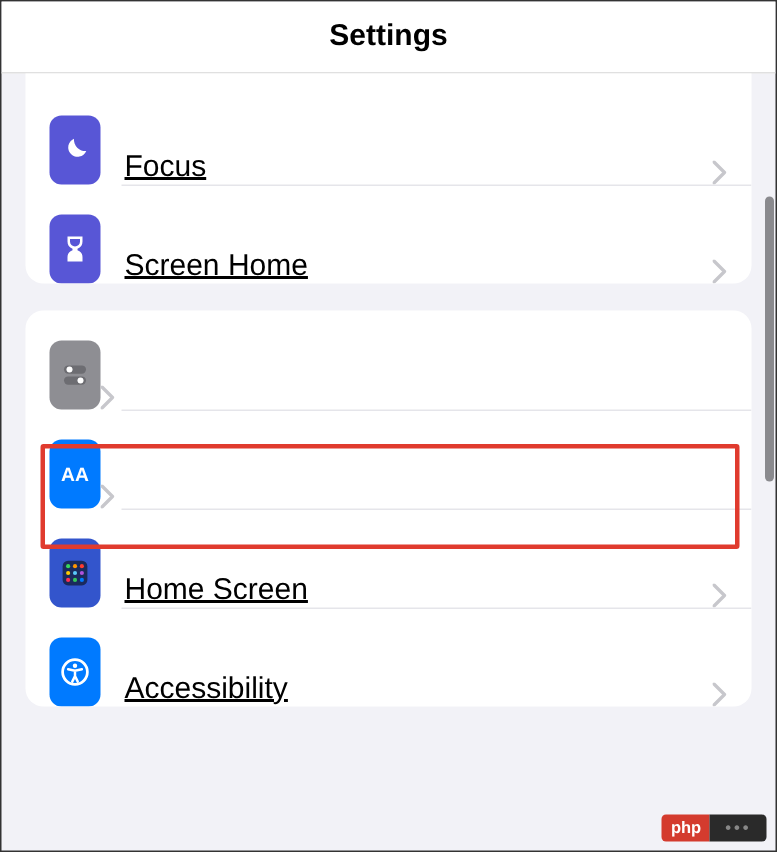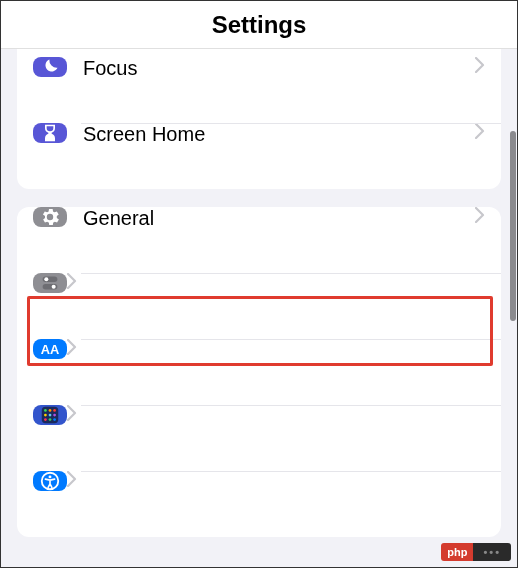--- a/index.html
+++ b/index.html
@@ -15,58 +15,59 @@
   .header {
     background: #fff;
     height: 48px;
     display: flex;
     align-items: center;
     justify-content: center;
     border-bottom: 1px solid #e0e0e0;
   }
   .header-title {
     font-weight: 700;
-    font-size: 24px;
+    font-size: 20px;
     color: #000;
   }
   .content {
     padding: 0 16px;
   }
   .group {
     background: #fff;
     border-radius: 12px;
     margin-top: 18px;
     overflow: hidden;
   }
   .group.first {
     margin-top: 0;
     border-top-left-radius: 0;
     border-top-right-radius: 0;
     padding-top: 8px;
   }
   .row {
     display: flex;
-    align-items: flex-start;
+    align-items: flex-end;
     height: 66px;
     padding: 0 16px;
     position: relative;
     cursor: pointer;
+    text-decoration: underline;
   }
   .row + .row::before {
     content: "";
     position: absolute;
     top: 0;
     left: 64px;
     right: 0;
     height: 1px;
     background: #e5e5ea;
   }
   .icon-box {
     width: 34px;
-    height: 20px;
+    height: 46px;
     border-radius: 8px;
     display: flex;
     align-items: center;
     justify-content: center;
     flex-shrink: 0;
   }
   .row-label {
     flex: 1;
     font-size: 20px;
     color: #000;
@@ -152,31 +153,20 @@
       <div class="row-label">Screen Home</div>
       <svg class="chevron" width="10" height="16" viewBox="0 0 10 16">
           <path d="M1 1l7 7-7 7" stroke="currentColor" stroke-width="2.2" fill="none" stroke-linecap="round" stroke-linejoin="round"></path>
         </svg>
     </div>
 
   </div>
 
   <div class="group">
 
-    <div class="row">
-      <div class="icon-box" style="background:#8e8e93">
-        <svg width="22" height="22" viewBox="0 0 24 24" fill="#fff">
-            <path d="M19.4 13a7.5 7.5 0 000-2l2.1-1.6-2-3.5-2.5 1a7.5 7.5 0 00-1.7-1l-.4-2.6h-4l-.4 2.6a7.5 7.5 0 00-1.7 1l-2.5-1-2 3.5L6.6 11a7.5 7.5 0 000 2l-2.1 1.6 2 3.5 2.5-1a7.5 7.5 0 001.7 1l.4 2.6h4l.4-2.6a7.5 7.5 0 001.7-1l2.5 1 2-3.5L19.4 13zM12 15.5A3.5 3.5 0 1112 8.5a3.5 3.5 0 010 7z"></path>
-          </svg>
-      </div>
-      <div class="row-label">General</div>
-      <svg class="chevron" width="10" height="16" viewBox="0 0 10 16">
-          <path d="M1 1l7 7-7 7" stroke="currentColor" stroke-width="2.2" fill="none" stroke-linecap="round" stroke-linejoin="round"></path>
-        </svg>
-    </div>
 
     <div class="row">
       <div class="icon-box" style="background:#8e8e93">
         <svg width="22" height="22" viewBox="0 0 24 24">
             <rect x="4" y="5" width="16" height="6" rx="3" fill="#6d6d72"></rect>
             <circle cx="8" cy="8" r="2.2" fill="#fff"></circle>
             <rect x="4" y="13" width="16" height="6" rx="3" fill="#6d6d72"></rect>
             <circle cx="16" cy="16" r="2.2" fill="#fff"></circle>
           </svg>
       </div>
@@ -205,33 +195,35 @@
             <circle cx="12" cy="7" r="1.5" fill="#ff9500"></circle>
             <circle cx="17" cy="7" r="1.5" fill="#ff3b30"></circle>
             <circle cx="7" cy="12" r="1.5" fill="#ffcc00"></circle>
             <circle cx="12" cy="12" r="1.5" fill="#5ac8fa"></circle>
             <circle cx="17" cy="12" r="1.5" fill="#af52de"></circle>
             <circle cx="7" cy="17" r="1.5" fill="#ff2d55"></circle>
             <circle cx="12" cy="17" r="1.5" fill="#34c759"></circle>
             <circle cx="17" cy="17" r="1.5" fill="#007aff"></circle>
           </svg>
       </div>
+      <div class="row-label">Home Screen</div>
       <svg class="chevron" width="10" height="16" viewBox="0 0 10 16">
           <path d="M1 1l7 7-7 7" stroke="currentColor" stroke-width="2.2" fill="none" stroke-linecap="round" stroke-linejoin="round"></path>
         </svg>
     </div>
 
     <div class="row">
       <div class="icon-box" style="background:#007aff">
         <svg width="22" height="22" viewBox="0 0 24 24" fill="none">
             <circle cx="12" cy="12" r="9" stroke="#fff" stroke-width="2"></circle>
             <circle cx="12" cy="7.5" r="1.6" fill="#fff"></circle>
             <path d="M7 10l5 1 5-1M12 11v4l-2 4m2-4l2 4" stroke="#fff" stroke-width="1.8" stroke-linecap="round"></path>
           </svg>
       </div>
+      <div class="row-label">Accessibility</div>
       <svg class="chevron" width="10" height="16" viewBox="0 0 10 16">
           <path d="M1 1l7 7-7 7" stroke="currentColor" stroke-width="2.2" fill="none" stroke-linecap="round" stroke-linejoin="round"></path>
         </svg>
     </div>
 
   </div>
 
 </div>
 
 <div class="highlight" style="left:26px; top:295px; width:466px; height:70px;"></div>

